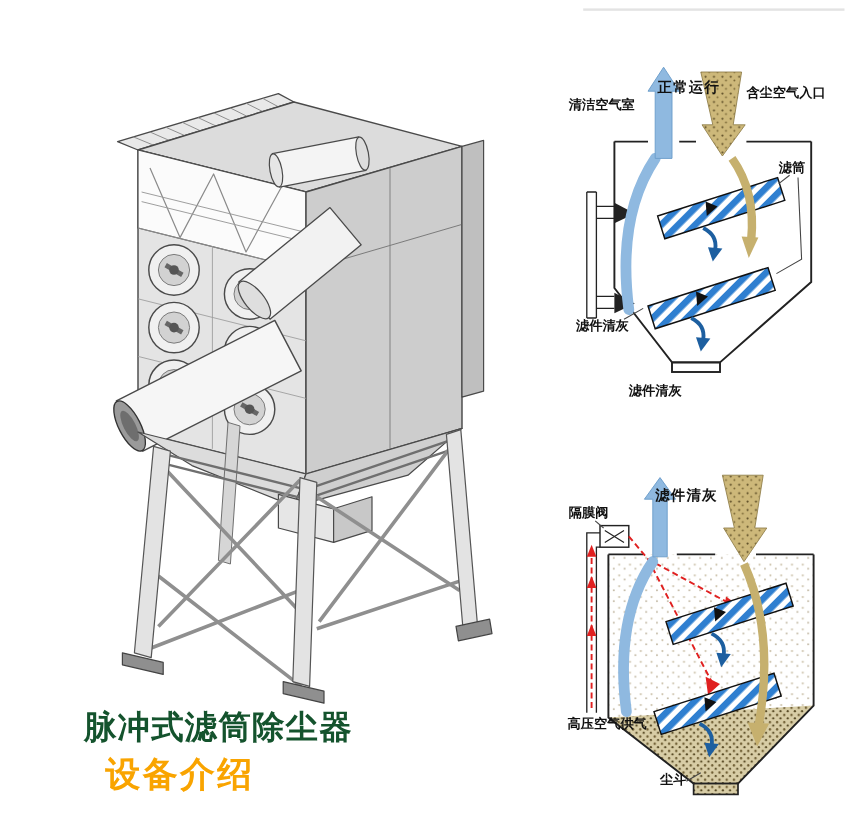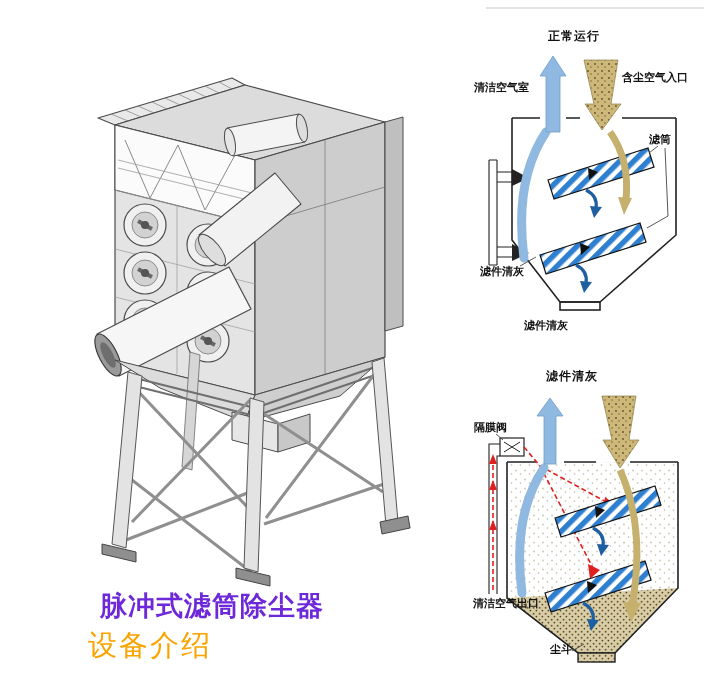--- a/index.html
+++ b/index.html
@@ -1,22 +1,22 @@
 <!DOCTYPE html>
 <html><head>
 <meta charset="utf-8">
 <style>
   html,body{margin:0;padding:0;background:#fff;}
   .stage{position:relative;width:704px;height:686px;background:#fff;overflow:hidden;
          font-family:"DejaVu Sans","Liberation Sans",sans-serif;}
   .abs{position:absolute;}
   .lbl{position:absolute;font-size:11px;font-weight:bold;color:#111;white-space:nowrap;line-height:1.1;}
-  .lbl.title{font-size:12px;letter-spacing:1px;}
-  .t1{position:absolute;left:100px;top:588px;font-size:27px;font-weight:600;color:#6d28d9;letter-spacing:1px;}
-  .t2{position:absolute;left:88px;top:626px;font-size:29px;font-weight:400;color:#f9a400;letter-spacing:2px;}
+  .lbl.title{font-size:12px;letter-spacing:1px;margin-top:37px;}
+  .t1{position:absolute;left:70px;top:588px;font-size:27px;font-weight:600;color:#14532d;letter-spacing:1px;}
+  .t2{position:absolute;left:88px;top:626px;font-size:29px;font-weight:700;color:#f9a400;letter-spacing:2px;}
   .topline{position:absolute;left:486px;top:7px;width:218px;height:2px;background:#e3e3e3;}
   svg{position:absolute;left:0;top:0;}
 </style>
 </head>
 <body>
 
 <div class="stage">
 
   <div class="topline"></div>
 
@@ -271,20 +271,20 @@
       <path d="M160,110 Q186,168 172,246" stroke="#c6b06e" stroke-width="7" fill="none"></path>
       <polygon points="163,242 181,243 171,262" fill="#c6b06e"></polygon>
 
       <g stroke="#444" stroke-width="0.9" fill="none">
         <path d="M36,74 L43,80"></path>
         <path d="M112,291 L124,284"></path>
       </g>
     </svg>
     <div class="lbl title" style="left:86px;top:10px">滤件清灰</div>
     <div class="lbl" style="left:14px;top:62px">隔膜阀</div>
-    <div class="lbl" style="left:13px;top:238px">清洁空气出口</div>
+    <div class="lbl" style="left:13px;top:238px">高压空气供气</div>
     <div class="lbl" style="left:90px;top:284px">尘斗</div>
   </div>
 
   <div class="t1">脉冲式滤筒除尘器</div>
   <div class="t2">设备介绍</div>
 
 </div>
 
 </body></html>

